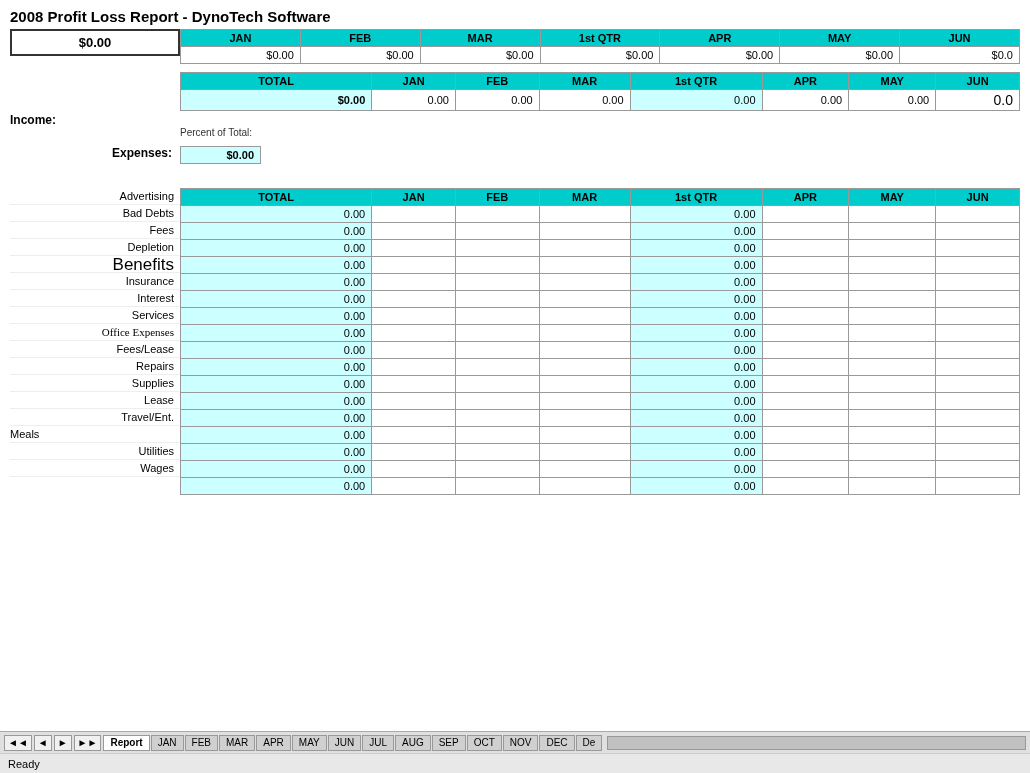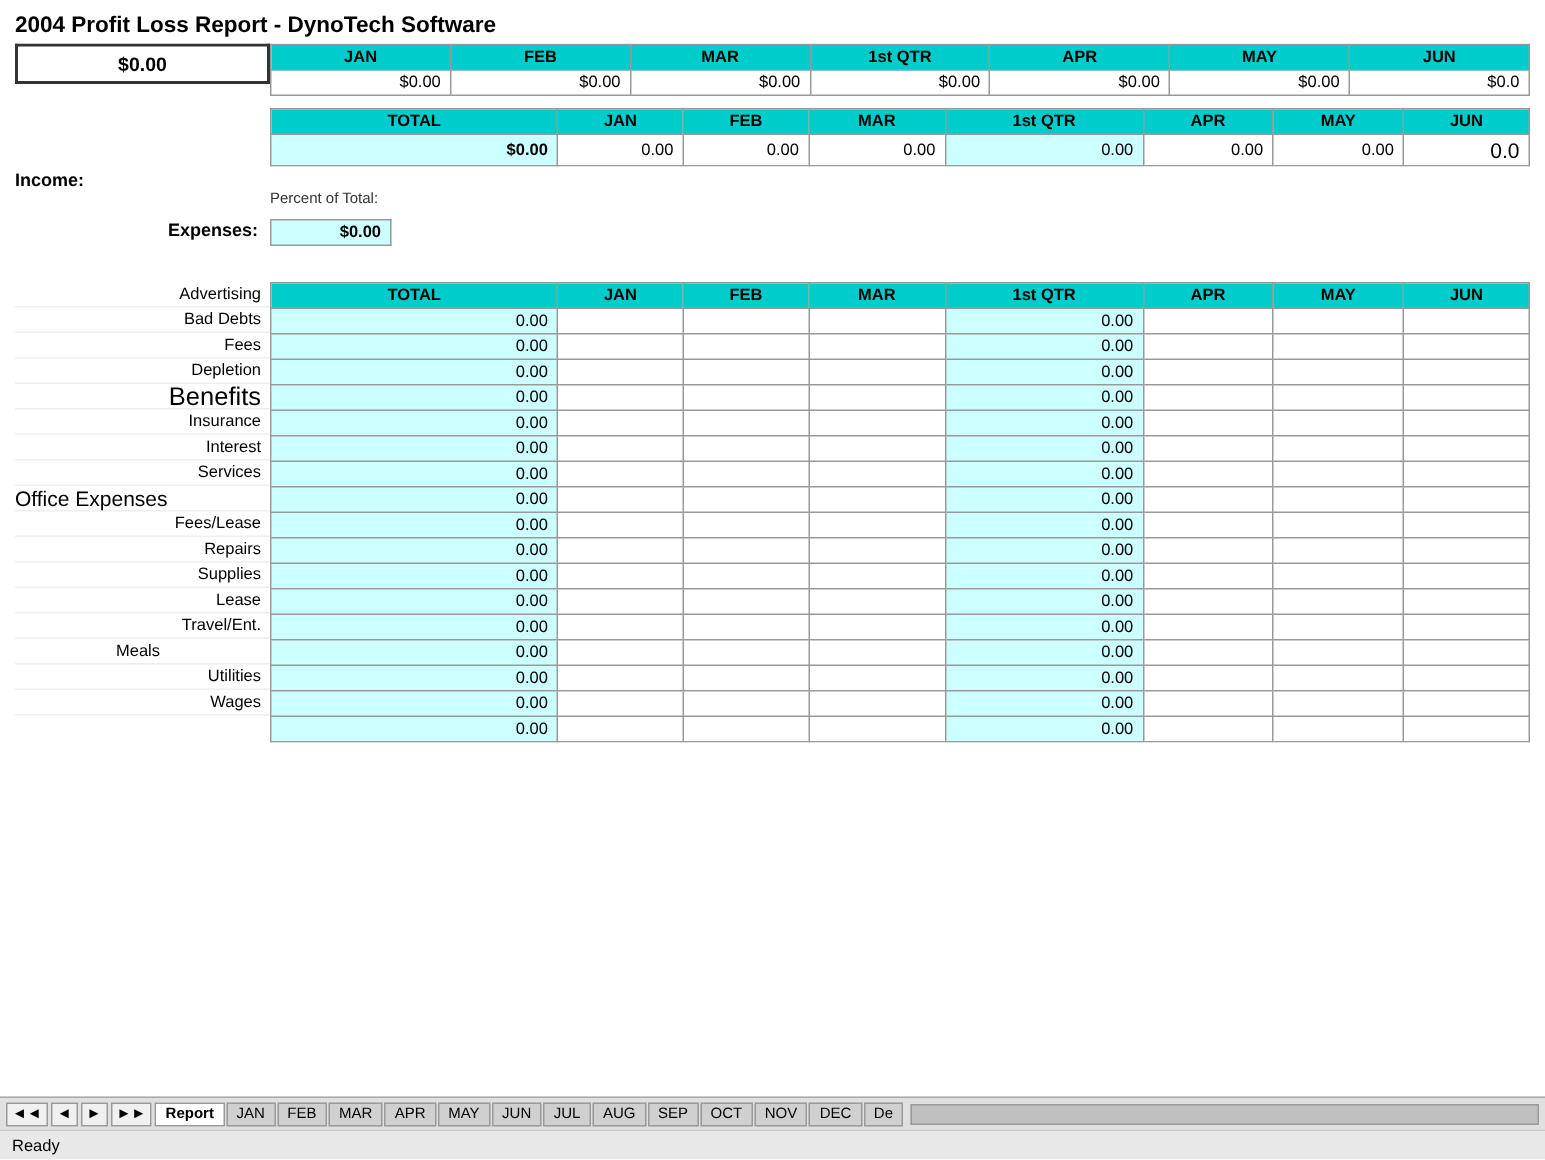--- a/index.html
+++ b/index.html
@@ -144,21 +144,21 @@
       font-size: 11px;
       height: 20px;
       display: flex;
       align-items: center;
     }
   </style>
 </head>
 <body>
 
 <div id="title-bar">
-  <span>2004 Profit Loss Report - DynoTech Software</span>
+  <span>2008 Profit Loss Report - DynoTech Software</span>
 </div>
 
 <div id="main-content">
 
 
   <div style="display:flex; align-items:stretch; margin-bottom:8px;">
     <div style="width:170px; flex-shrink:0;">
       <table style="border-collapse:collapse; width:100%;">
         <tbody>
             <tr>
@@ -251,27 +251,27 @@
     <div style="display:flex; align-items:flex-start;margin-top:24px;">
       <div style="width:170px; flex-shrink:0;" id="expense-labels-col">
       <div style="text-align: right; padding-right: 6px; font-size: 11px; height: 17px; line-height: 17px; border-bottom: 1px solid rgb(238, 238, 238);">Advertising</div>
           <div style="text-align: right; padding-right: 6px; font-size: 11px; height: 17px; line-height: 17px; border-bottom: 1px solid rgb(238, 238, 238);">Bad Debts</div>
           <div style="text-align: right; padding-right: 6px; font-size: 11px; height: 17px; line-height: 17px; border-bottom: 1px solid rgb(238, 238, 238);">Fees</div>
           <div style="text-align: right; padding-right: 6px; font-size: 11px; height: 17px; line-height: 17px; border-bottom: 1px solid rgb(238, 238, 238);">Depletion</div>
           <div style="text-align: right; padding-right: 6px; font-size: 17px; height: 17px; line-height: 17px; border-bottom: 1px solid rgb(238, 238, 238);">Benefits</div>
           <div style="text-align: right; padding-right: 6px; font-size: 11px; height: 17px; line-height: 17px; border-bottom: 1px solid rgb(238, 238, 238);">Insurance</div>
           <div style="text-align: right; padding-right: 6px; font-size: 11px; height: 17px; line-height: 17px; border-bottom: 1px solid rgb(238, 238, 238);">Interest</div>
           <div style="text-align: right; padding-right: 6px; font-size: 11px; height: 17px; line-height: 17px; border-bottom: 1px solid rgb(238, 238, 238);">Services</div>
-          <div style="padding-right: 6px; font-size: 14px; height: 17px; line-height: 17px; border-bottom: 1px solid rgb(238, 238, 238);">Office Expenses</div>
+          <div style="text-align: right; padding-right: 6px; font-size: 11px; height: 17px; line-height: 17px; border-bottom: 1px solid rgb(238, 238, 238); font-family: Liberation Serif, serif;">Office Expenses</div>
           <div style="text-align: right; padding-right: 6px; font-size: 11px; height: 17px; line-height: 17px; border-bottom: 1px solid rgb(238, 238, 238);">Fees/Lease</div>
           <div style="text-align: right; padding-right: 6px; font-size: 11px; height: 17px; line-height: 17px; border-bottom: 1px solid rgb(238, 238, 238);">Repairs</div>
           <div style="text-align: right; padding-right: 6px; font-size: 11px; height: 17px; line-height: 17px; border-bottom: 1px solid rgb(238, 238, 238);">Supplies</div>
           <div style="text-align: right; padding-right: 6px; font-size: 11px; height: 17px; line-height: 17px; border-bottom: 1px solid rgb(238, 238, 238);">Lease</div>
           <div style="text-align: right; padding-right: 6px; font-size: 11px; height: 17px; line-height: 17px; border-bottom: 1px solid rgb(238, 238, 238);">Travel/Ent.</div>
-          <div style="text-align: center; padding-right: 6px; font-size: 11px; height: 17px; line-height: 17px; border-bottom: 1px solid rgb(238, 238, 238);">Meals</div>
+          <div style="text-align: left; padding-right: 6px; font-size: 11px; height: 17px; line-height: 17px; border-bottom: 1px solid rgb(238, 238, 238);">Meals</div>
           <div style="text-align: right; padding-right: 6px; font-size: 11px; height: 17px; line-height: 17px; border-bottom: 1px solid rgb(238, 238, 238);">Utilities</div>
           <div style="text-align: right; padding-right: 6px; font-size: 11px; height: 17px; line-height: 17px; border-bottom: 1px solid rgb(238, 238, 238);">Wages</div>
         </div>
       <div style="flex:1; overflow:hidden;">
         <table class="expenses-table" style="width:100%;" id="expenses-table">
           <thead>
             <tr id="expenses-header-row">
               <th class="total-col" style="min-width:80px;">TOTAL</th>
             <th style="border: 1px solid rgb(153, 153, 153); padding: 2px 6px; text-align: center; font-size: 11px; background: rgb(0, 204, 204);">JAN</th>
                 <th style="border: 1px solid rgb(153, 153, 153); padding: 2px 6px; text-align: center; font-size: 11px; background: rgb(0, 204, 204);">FEB</th>

